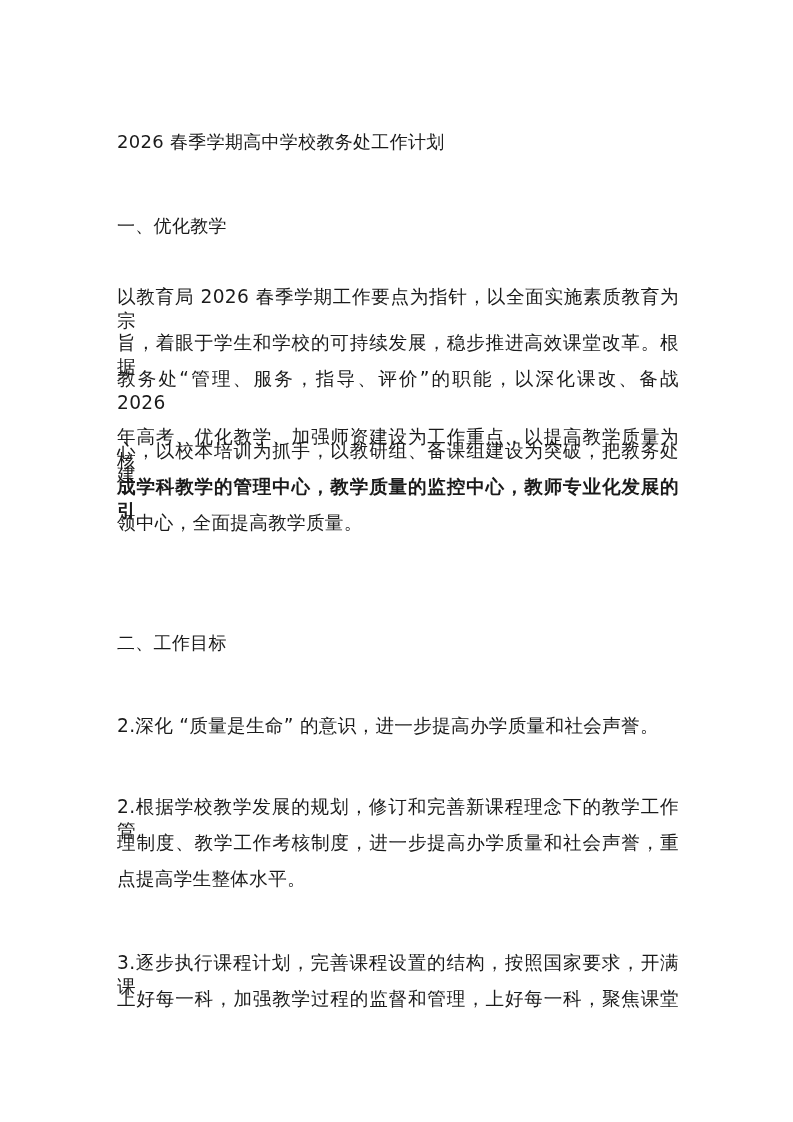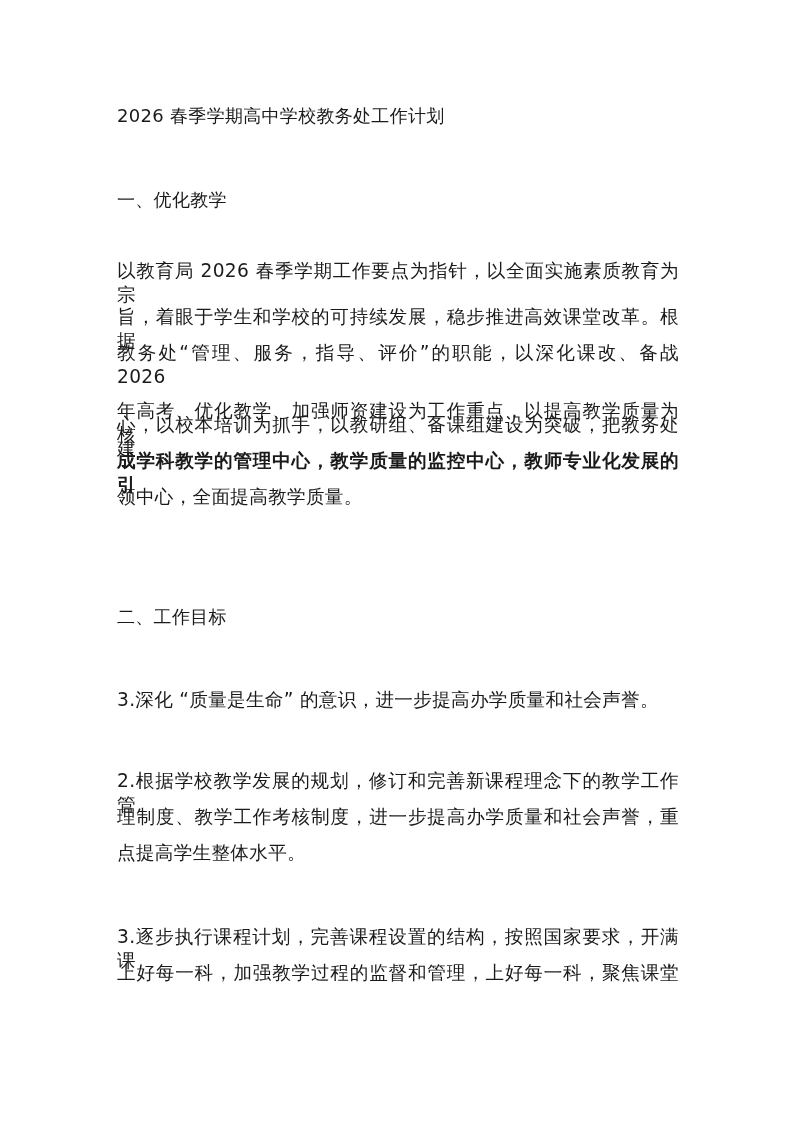--- a/index.html
+++ b/index.html
@@ -21,20 +21,21 @@
       top: 0;
       width: 562px;
     }
     .line {
       position: absolute;
       left: 0;
       white-space: nowrap;
       font-size: 18.6px;
       line-height: 24px;
       letter-spacing: 0.3px;
+      margin-top: 26px;
     }
     .justify {
       width: 562px;
       text-align: justify;
       text-align-last: justify;
       white-space: normal;
     }
     .title { font-size: 18px; }
     .heading { font-size: 18px; }
   </style>
@@ -53,21 +54,21 @@
     <div class="line justify" style="top:341px;">教务处“管理、服务，指导、评价”的职能，以深化课改、备战 2026</div>
     <div class="line justify" style="top:399px;">年高考、优化教学、加强师资建设为工作重点，以提高教学质量为核</div>
     <div class="line justify" style="top:413px;">心，以校本培训为抓手，以教研组、备课组建设为突破，把教务处建</div>
     <div class="line justify" style="top:449px;font-weight:bold;">成学科教学的管理中心，教学质量的监控中心，教师专业化发展的引</div>
     <div class="line" style="top:485px;">领中心，全面提高教学质量。</div>
   </div>
 
   <div class="line heading" style="top:605px;">二、工作目标</div>
 
   <div>
-    <div class="line" style="top:688px;">3.深化 “质量是生命” 的意识，进一步提高办学质量和社会声誉。</div>
+    <div class="line" style="top:688px;">2.深化 “质量是生命” 的意识，进一步提高办学质量和社会声誉。</div>
   </div>
 
   <div>
     <div class="line justify" style="top:769px;">2.根据学校教学发展的规划，修订和完善新课程理念下的教学工作管</div>
     <div class="line justify" style="top:805px;">理制度、教学工作考核制度，进一步提高办学质量和社会声誉，重</div>
     <div class="line" style="top:841px;">点提高学生整体水平。</div>
   </div>
 
   <div>
     <div class="line justify" style="top:925px;">3.逐步执行课程计划，完善课程设置的结构，按照国家要求，开满课，</div>

